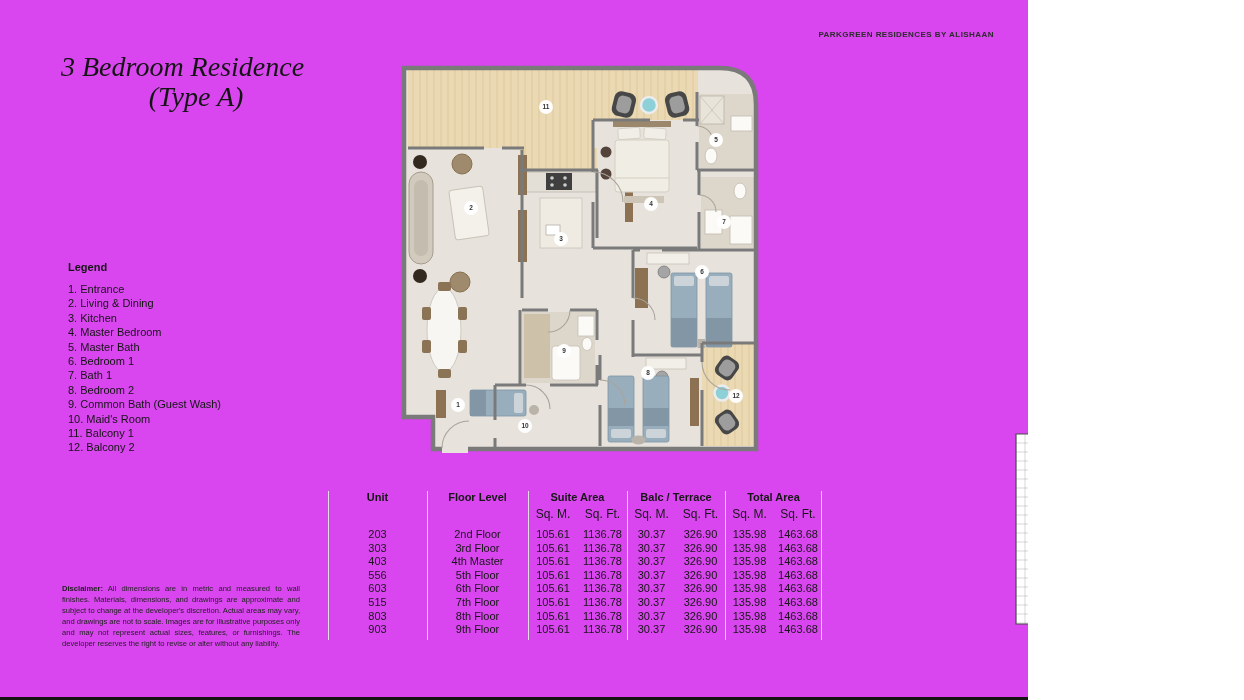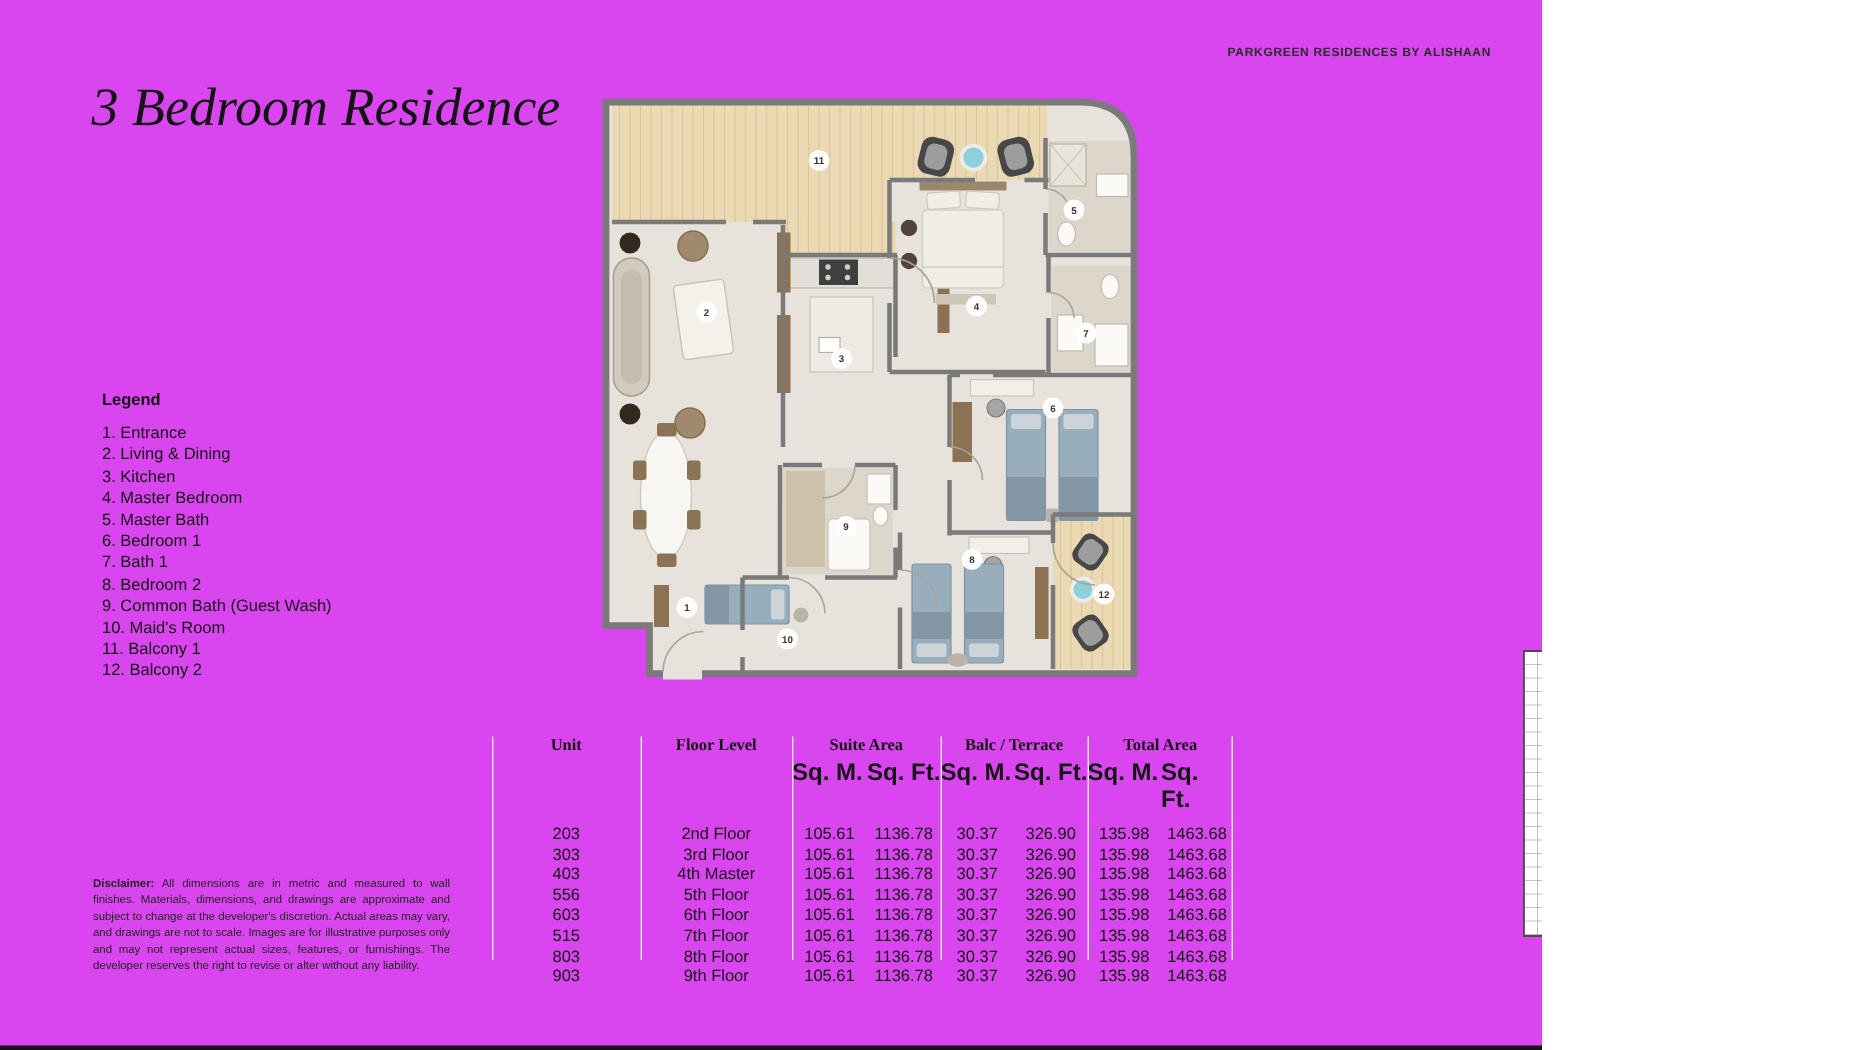--- a/index.html
+++ b/index.html
@@ -1,37 +1,37 @@
 <!DOCTYPE html>
 <html><head>
 <meta charset="utf-8">
 <style>
   html,body{margin:0;padding:0;background:#fff;}
   #page{position:relative;width:1028px;height:700px;background:#d946ef;overflow:hidden;
         font-family:"Liberation Sans",sans-serif;color:#1a1a1a;}
   .brand{position:absolute;top:30px;right:34px;font-size:8px;letter-spacing:.45px;
          color:#2b2b2b;font-weight:600;}
   .title{position:absolute;left:61px;top:52px;font-family:"Liberation Serif",serif;
-         font-style:italic;font-size:36px;line-height:1.06;color:#141414;text-align:center;}
+         font-style:italic;font-size:28px;line-height:1.06;color:#141414;text-align:center;}
   .title .l2{margin-left:27px;}
   .legend{position:absolute;left:68px;top:261px;font-size:11px;color:#141414;}
   .legend .hd{font-weight:700;margin-bottom:9px;}
   .lg-item{line-height:14.4px;}
   .disclaimer{position:absolute;left:62px;top:584px;width:238px;font-size:7.6px;
               line-height:1.44;text-align:justify;color:#222;}
   .disclaimer b{font-weight:700;}
   #plan-svg{position:absolute;left:400px;top:60px;width:360px;height:395px;}
   #compass-svg{position:absolute;left:1048px;top:176px;width:64px;height:64px;}
   #keyplan-svg{position:absolute;left:1008px;top:424px;width:170px;height:218px;}
   .bottom-bar{position:absolute;left:0;top:697px;width:1244px;height:3px;background:#141414;}
   
   .atable{position:absolute;left:328px;top:489px;width:494px;color:#161616;}
   .agrid,.trow{display:grid;grid-template-columns:99px 101px 50px 49px 49px 49px 49px 48px;}
-  .gh{font-weight:700;font-size:11px;text-align:center;padding-top:2px;font-family:Liberation Serif, serif;}
-  .sh{font-weight:700;font-size:16px;text-align:left;padding-top:4px;}
+  .gh{font-weight:700;font-size:11px;text-align:center;padding-top:2px;}
+  .sh{font-weight:400;font-size:12px;text-align:center;padding-top:4px;}
   .sp2{grid-column:span 2;}
   .c3{grid-column:3;}
   .tbody{margin-top:7px;}
   .trow{line-height:13.6px;}
   .tcell{font-size:11px;text-align:center;}
   .vline{position:absolute;top:2px;height:149px;width:1px;background:#dedede;}
   
   .mk-c{fill:#ffffff;opacity:.96;}
   .mk-t{font:700 6.5px "Liberation Sans",sans-serif;fill:#333;text-anchor:middle;}
   #planks line{stroke:#d8c394;stroke-width:.8;opacity:.85;}
@@ -43,20 +43,21 @@
 </style>
 </head>
 <body>
 
 <div id="page">
 
   <div class="brand">PARKGREEN RESIDENCES BY ALISHAAN</div>
 
   <div class="title">
     <div>3 Bedroom Residence</div>
+    <div class="l2">(Type A)</div>
   </div>
 
   <div class="legend">
     <div class="hd">Legend</div>
     <div>
         <div class="lg-item">1. Entrance</div>
         <div class="lg-item">2. Living &amp; Dining</div>
         <div class="lg-item">3. Kitchen</div>
         <div class="lg-item">4. Master Bedroom</div>
         <div class="lg-item">5. Master Bath</div>

